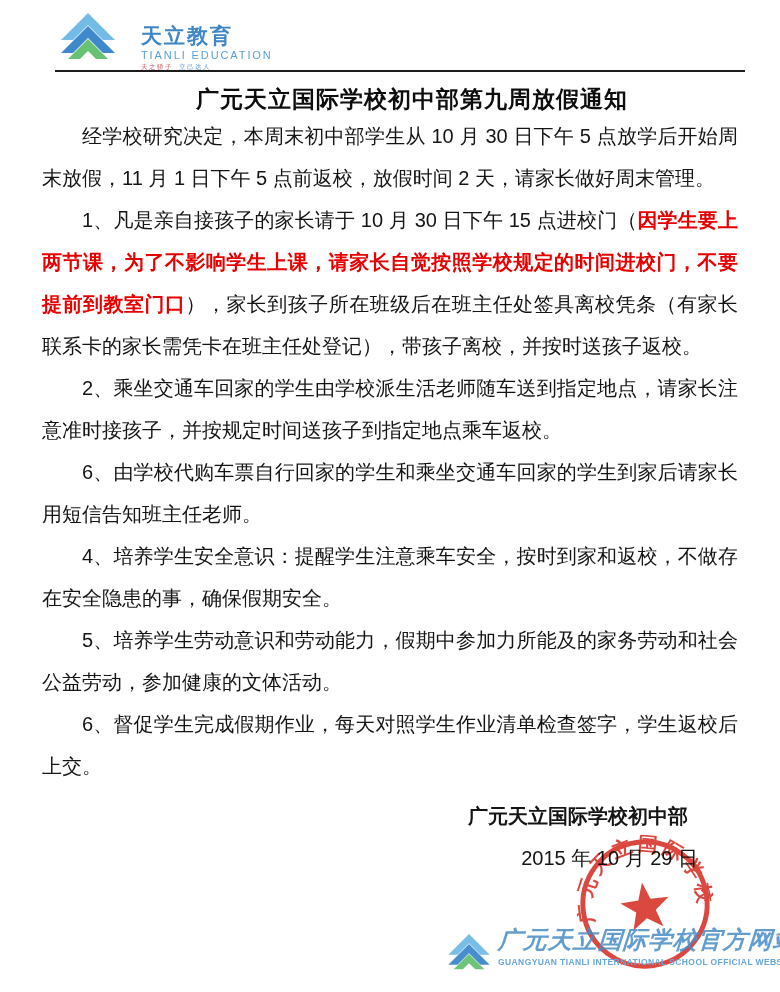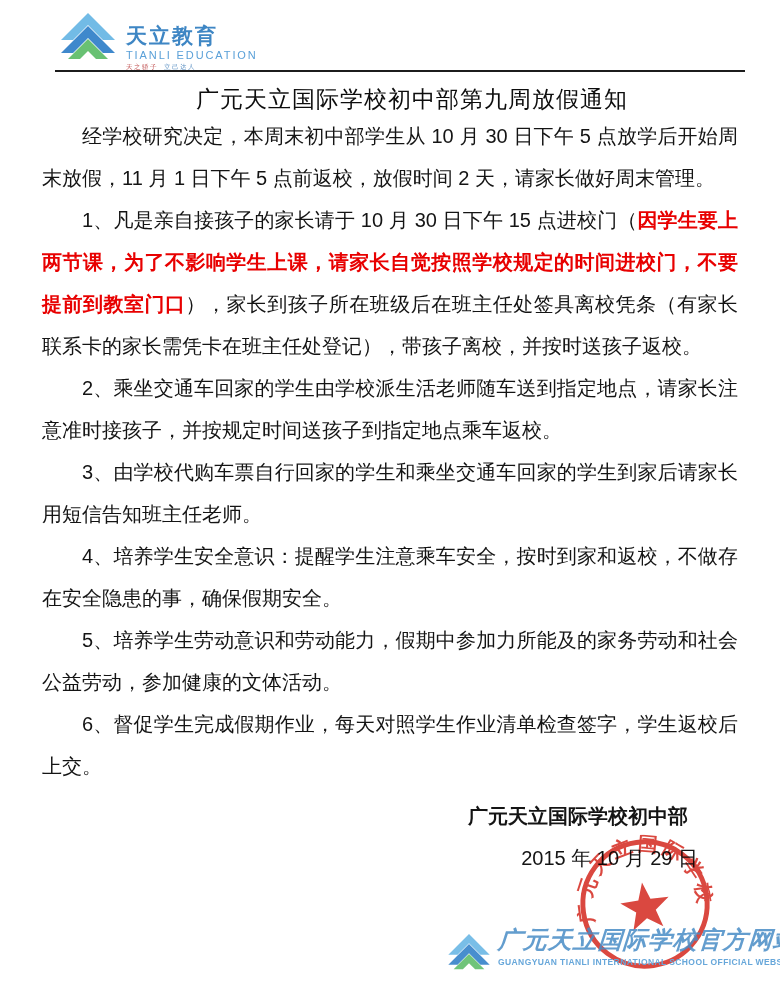--- a/index.html
+++ b/index.html
@@ -11,32 +11,32 @@
   }
   .page {
     position:relative; width:780px; height:992px;
     background:#ffffff; overflow:hidden; color:#111;
   }
 
   
   .letterhead { position:absolute; top:13px; left:57px; }
   .logo-row { display:flex; align-items:flex-start; }
   .logo-icon { width:62px; height:52px; flex:0 0 auto; }
-  .logo-text { margin-left:7px; margin-top:12px; }
+  .logo-text { margin-left:22px; margin-top:12px; }
   .brand-cn { color:#3e86c4; font-weight:bold; font-size:21px; letter-spacing:2px; line-height:1.05; }
   .brand-en { color:#5aa0d8; font-size:11px; letter-spacing:1.9px; margin-top:2px; }
   .tagline  { font-size:6.5px; letter-spacing:1.5px; margin-top:2px; white-space:nowrap; }
   .tagline .t1 { color:#c05050; margin-right:6px; }
   .tagline .t2 { color:#5a8fc2; }
   .divider { position:absolute; top:70px; left:55px; width:690px; height:2px; background:#1c1c1c; }
 
   
   .doc-title {
     position:absolute; top:84px; left:0; width:780px;
-    text-align:center; font-size:23px; font-weight:normal; color:#0d0d0d;
+    text-align:center; font-size:23px; font-weight:bold; color:#0d0d0d;
     letter-spacing:1px;
     padding-left:44px;
   }
 
   
   .doc-body {
     position:absolute; top:115px; left:42px; width:696px;
     font-size:20px; line-height:42px; color:#141414;
     text-align:justify;
   }
@@ -105,21 +105,21 @@
     </div>
   </header>
   <div class="divider"></div>
 
   <h1 class="doc-title">广元天立国际学校初中部第九周放假通知</h1>
 
   <main class="doc-body">
     <p>经学校研究决定，本周末初中部学生从 10 月 30 日下午 5 点放学后开始周末放假，11 月 1 日下午 5 点前返校，放假时间 2 天，请家长做好周末管理。</p>
     <p><span>1、凡是亲自接孩子的家长请于 10 月 30 日下午 15 点进校门（</span><span class="red-em">因学生要上两节课，为了不影响学生上课，请家长自觉按照学校规定的时间进校门，不要提前到教室门口</span><span>），家长到孩子所在班级后在班主任处签具离校凭条（有家长联系卡的家长需凭卡在班主任处登记），带孩子离校，并按时送孩子返校。</span></p>
     <p>2、乘坐交通车回家的学生由学校派生活老师随车送到指定地点，请家长注意准时接孩子，并按规定时间送孩子到指定地点乘车返校。</p>
-    <p>3、由学校代购车票自行回家的学生和乘坐交通车回家的学生到家后请家长用短信告知班主任老师。</p>
+    <p>6、由学校代购车票自行回家的学生和乘坐交通车回家的学生到家后请家长用短信告知班主任老师。</p>
     <p>4、培养学生安全意识：提醒学生注意乘车安全，按时到家和返校，不做存在安全隐患的事，确保假期安全。</p>
     <p>5、培养学生劳动意识和劳动能力，假期中参加力所能及的家务劳动和社会公益劳动，参加健康的文体活动。</p>
     <p>6、督促学生完成假期作业，每天对照学生作业清单检查签字，学生返校后上交。</p>
     <p class="sig sig-org">广元天立国际学校初中部</p>
     <p class="sig sig-date">2015 年 10 月 29 日</p>
   </main>
 
   <svg class="stamp" viewBox="0 0 140 140">
     <defs>
       <path id="sealArc" d="M 19.3,88.5 A 54,54 0 1 1 120.7,88.5" fill="none"></path>

